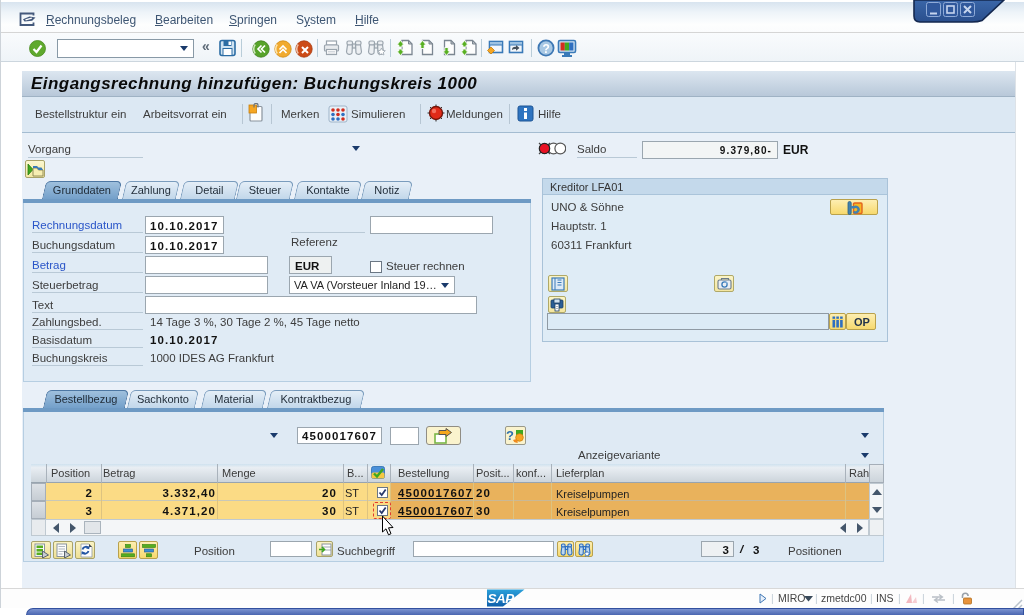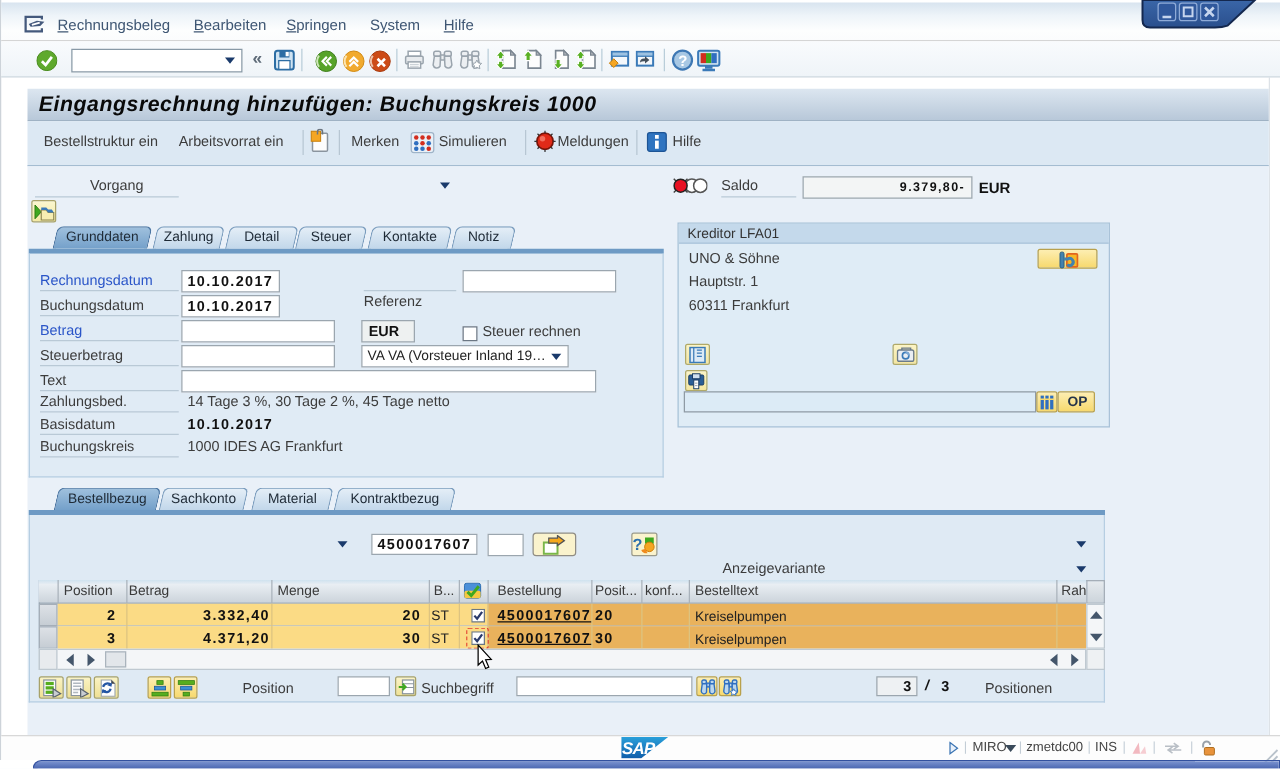--- a/index.html
+++ b/index.html
@@ -195,21 +195,21 @@
     <svg class="abs" style="left:495px;top:8px;" width="17" height="17">
       <rect x="1" y="1" width="15" height="15" rx="2" fill="#2f74c0" stroke="#1d5495" stroke-width="1"></rect>
       <rect x="7" y="3" width="3" height="3" fill="#fff"></rect>
       <rect x="7" y="7.5" width="3" height="6.5" fill="#fff"></rect>
       </svg>
     <div class="lbl" style="left:516px;top:11px;">Hilfe</div>
   </div>
 
   <div class="abs" style="left:22px;top:133px;width:993px;height:455px;background:#e9f0f8;"></div>
 
-  <div class="lbl" style="left:28px;top:143px;margin-left:44px;">Vorgang</div>
+  <div class="lbl" style="left:28px;top:143px;">Vorgang</div>
   <div class="abs ulbl" style="left:28px;top:157px;width:115px;"></div>
   <div class="ddarrow" style="left:352px;top:146px;"></div>
   <div class="ybtn" style="left:25px;top:160px;width:20px;height:18px;background:linear-gradient(#fbf7d0,#f3e9a2);border-color:#a8a269;">
     <svg style="position:absolute;left:1px;top:1px;" width="17" height="15">
       <path d="M1 2 L6 7.5 L1 13 Z" fill="#3fa81f" stroke="#2c7d12" stroke-width="0.8"></path>
       <path d="M6 6 h4 l1.5 2 h4.5 v6 h-10 Z" fill="#f7eeb2" stroke="#8a8450" stroke-width="0.9"></path>
       <path d="M6 6 h4 l1.5 2 h4.5 l-1.5-2.5 h-3 l-1.5-1.5 h-4 Z" fill="#3a7ab8"></path>
       </svg>
     </div>
 
@@ -380,21 +380,21 @@
   <div class="abs" style="left:551px;top:464px;width:1px;height:19px;background:#a9b2bb;"></div>
   <div class="abs" style="left:845px;top:464px;width:1px;height:19px;background:#a9b2bb;"></div>
   <div class="abs" style="top:467px;font-size:11px;color:#3a3a3a;">
     <span style="position:absolute;left:51px;white-space:nowrap;">Position</span>
     <span style="position:absolute;left:103px;">Betrag</span>
     <span style="position:absolute;left:222px;">Menge</span>
     <span style="position:absolute;left:347px;">B...</span>
     <span style="position:absolute;left:398px;">Bestellung</span>
     <span style="position:absolute;left:476px;">Posit...</span>
     <span style="position:absolute;left:516px;">konf...</span>
-    <span style="position:absolute;left:556px;">Bestelltext</span>
+    <span style="position:absolute;left:556px;">Lieferplan</span>
     <span style="position:absolute;left:849px;">Rah</span>
   </div>
   <svg class="abs" style="left:371px;top:466px;" width="16" height="16">
     <rect x="0.5" y="0.5" width="13" height="12" rx="2" fill="#4a90d9" stroke="#2a6cb0" stroke-width="0.8"></rect>
     <rect x="0.5" y="6.5" width="13" height="6" rx="1.5" fill="#f5c842"></rect>
     <path d="M3 7.5 L6 10.5 L12 3" stroke="#3fa81f" stroke-width="2.4" fill="none"></path>
     </svg>
 
   <div class="abs" style="left:46px;top:483px;width:344px;height:18px;background:#fbdb85;border-bottom:1px solid #c9c8b8;box-sizing:border-box;"></div>
   <div class="abs" style="left:390px;top:483px;width:479px;height:18px;background:#e9b25c;border-bottom:1px solid #c9b896;box-sizing:border-box;"></div>
@@ -530,21 +530,21 @@
     </div>
   <div class="fld" style="left:701px;top:541px;width:33px;height:16px;background:#eef1f3;">
     <span class="mono" style="position:absolute;right:3px;top:2px;font-size:11.5px;">3</span>
     </div>
   <div class="abs" style="left:740px;top:543px;font-size:11.5px;font-weight:bold;font-style:italic;color:#111;">/</div>
   <div class="abs mono" style="left:753px;top:544px;font-size:11.5px;">3</div>
   <div class="lbl" style="left:788px;top:545px;">Positionen</div>
 
   <div class="abs" style="left:1px;top:588px;width:1023px;height:20px;background:#fdfdfd;
        border-top:1px solid #d8d8d8;box-sizing:border-box;"></div>
-  <div class="abs" id="saplogo" style="left:497px;top:589px;">
+  <div class="abs" id="saplogo" style="left:487px;top:589px;">
     <svg width="38" height="18" viewBox="0 0 38 18">
       <defs>
           <linearGradient id="sapg" x1="0" y1="0" x2="0" y2="1">
         <stop offset="0" stop-color="#2aa0da"></stop>
             <stop offset="1" stop-color="#0f5fab"></stop>
           </linearGradient>
         </defs>
       <polygon points="0,0.5 37.5,0.5 16,17.5 0,17.5" fill="url(#sapg)"></polygon>
       <text x="0.5" y="14" letter-spacing="-0.5" font-family="Liberation Sans,sans-serif" font-size="13.5" font-weight="bold" font-style="italic" fill="#fff">SAP</text>
       <polygon points="37.5,1.2 17.5,17.5 37.5,17.5" fill="#fdfdfd"></polygon>

